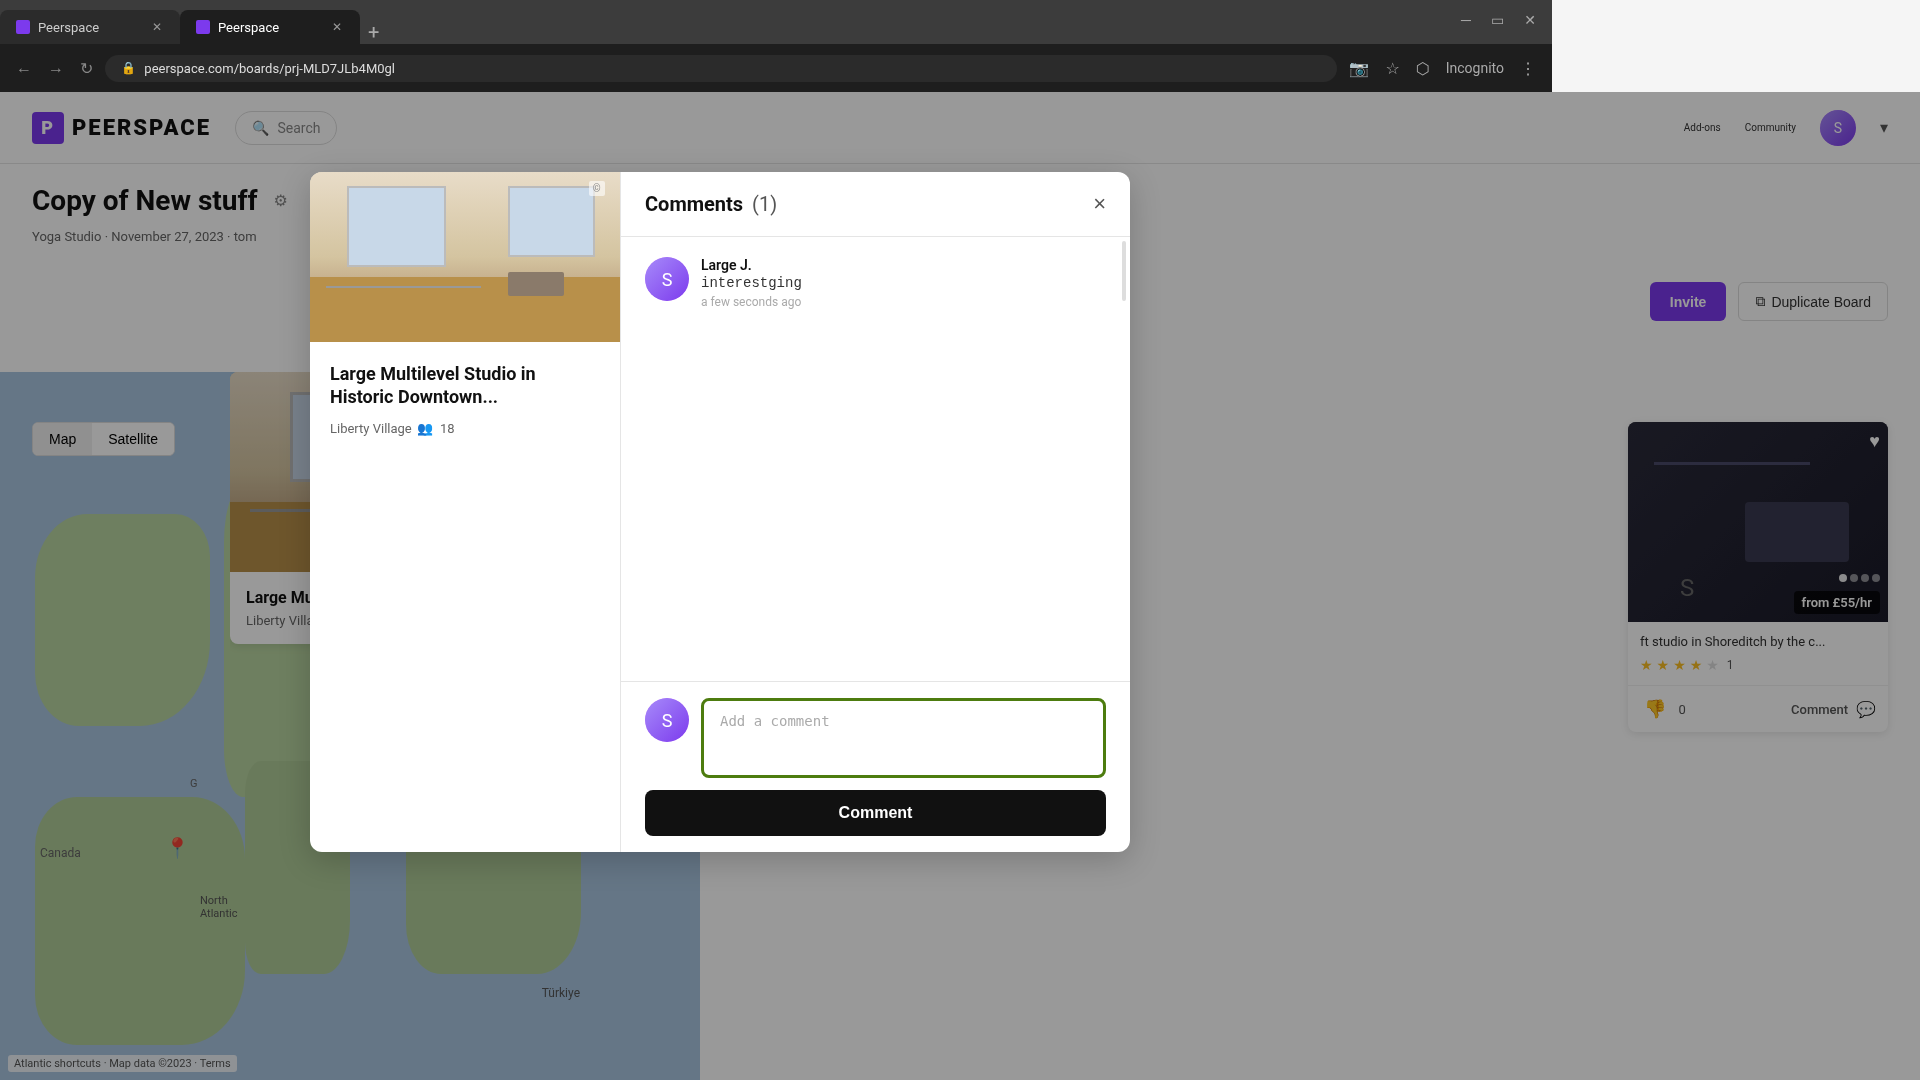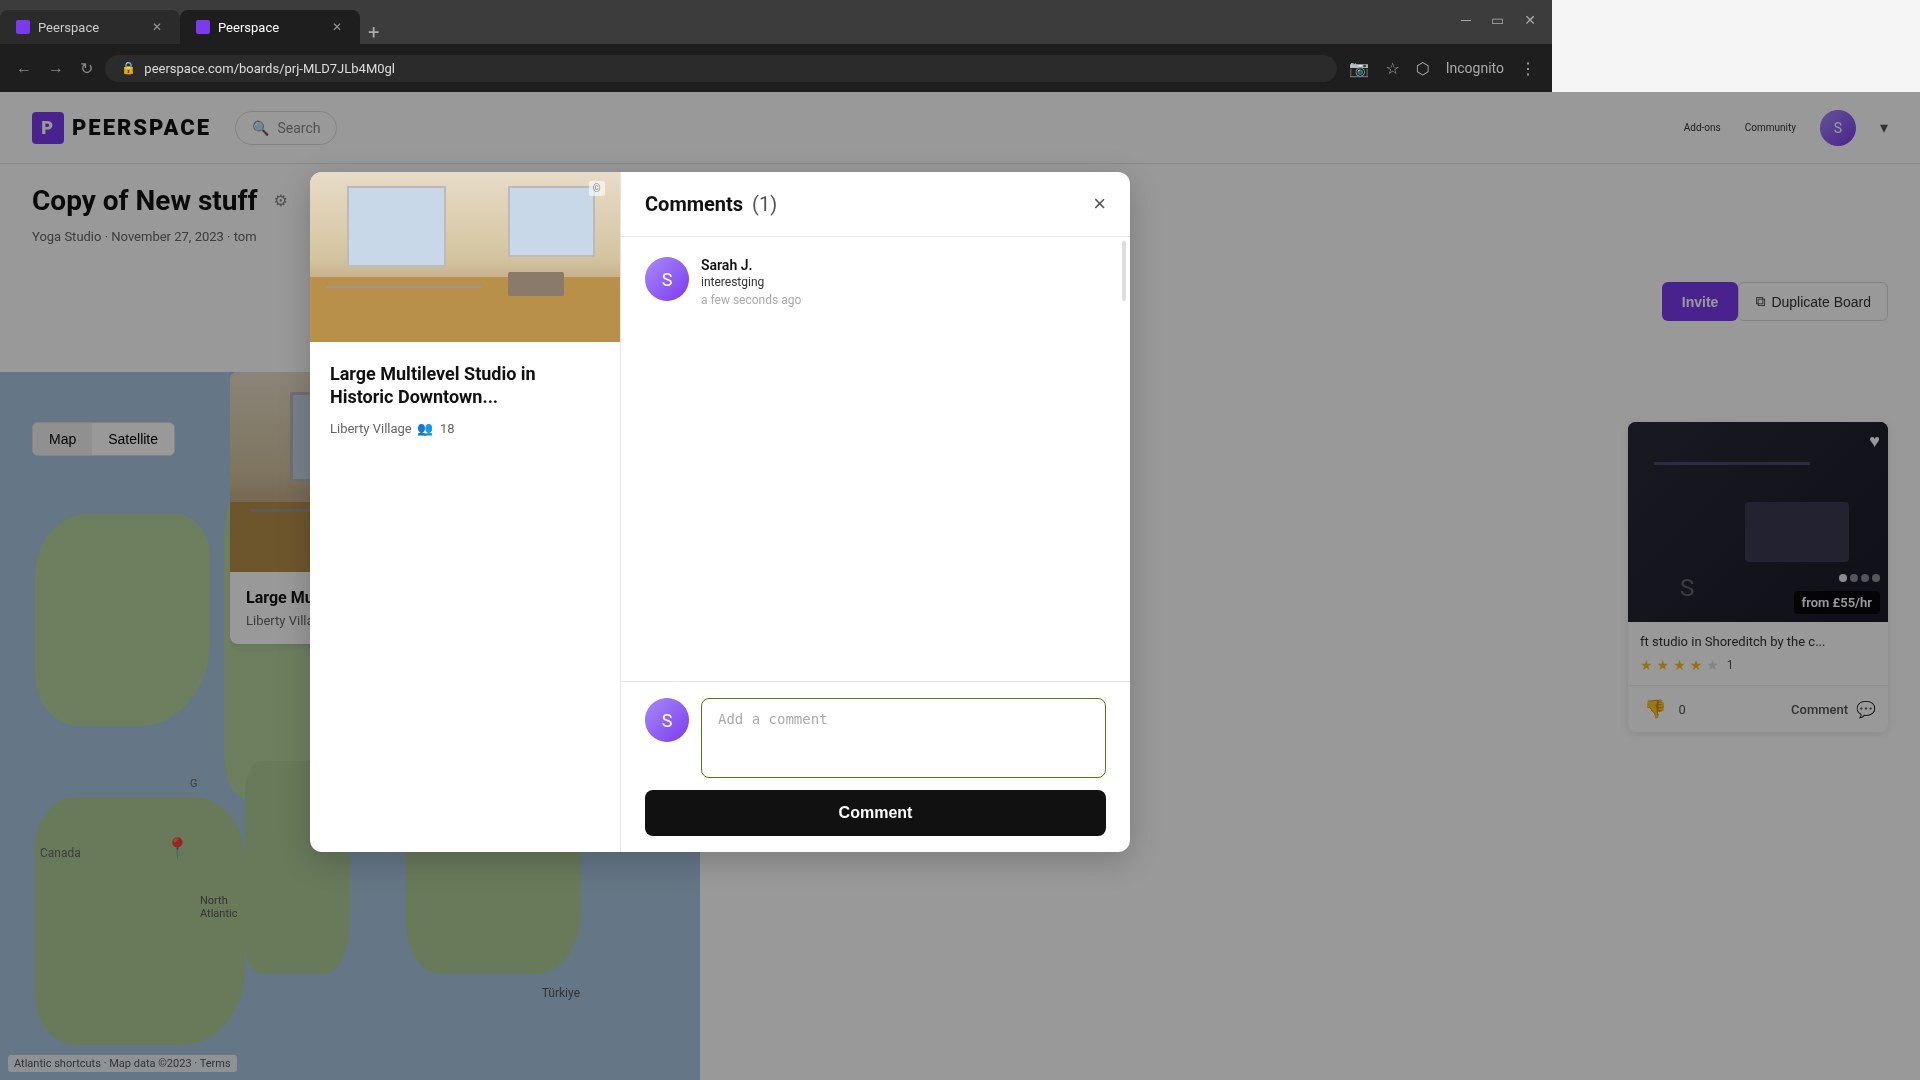--- a/index.html
+++ b/index.html
@@ -201,20 +201,21 @@
       padding: 0 32px 12px;
       background: #fff;
       position: relative;
       z-index: 1;
     }
     .board-actions {
       position: absolute;
       right: 32px;
       top: 190px;
       display: flex;
+      gap: 12px;
       z-index: 2;
     }
     .btn-invite {
       background: #7c3aed;
       color: #fff;
       border: none;
       border-radius: 6px;
       padding: 10px 20px;
       font-size: 14px;
       font-weight: 600;
@@ -468,39 +469,39 @@
       background: linear-gradient(135deg, #a78bfa, #7c3aed);
       border-radius: 50%;
       display: flex;
       align-items: center;
       justify-content: center;
       font-size: 18px;
       color: #fff;
     }
     .comment-body { flex: 1; }
     .comment-author { font-size: 14px; font-weight: 600; color: #111; margin-bottom: 2px; }
-    .comment-text { font-size: 12px; color: #333; margin-bottom: 4px; }
+    .comment-text { font-size: 14px; color: #333; margin-bottom: 4px; font-family: Liberation Mono, monospace; }
     .comment-time { font-size: 12px; color: #aaa; }
 
     
     .comments-input-area {
       border-top: 1px solid #e5e5e5;
       padding: 16px 24px;
       display: flex;
       flex-direction: column;
       gap: 12px;
     }
     .comment-input-row {
       display: flex;
       gap: 12px;
       align-items: flex-start;
     }
     .comment-input {
       flex: 1;
-      border: 1px solid #4d7c0f;
+      border: 3px solid #4d7c0f;
       border-radius: 8px;
       padding: 12px 16px;
       font-size: 14px;
       color: #333;
       min-height: 80px;
       resize: none;
       outline: none;
     }
     .comment-input::placeholder { color: #aaa; }
     .comment-submit-btn {
@@ -722,21 +723,21 @@
             <button class="close-btn">×</button>
           </div>
 
           <div class="comments-list">
             <div class="scroll-indicator"></div>
             <div class="comment-item">
               <div class="comment-avatar">
                 <div class="comment-avatar-img">S</div>
               </div>
               <div class="comment-body">
-                <div class="comment-author">Sarah J.</div>
+                <div class="comment-author">Large J.</div>
                 <div class="comment-text">interestging</div>
                 <div class="comment-time">a few seconds ago</div>
               </div>
             </div>
           </div>
 
           <div class="comments-input-area">
             <div class="comment-input-row">
               <div class="comment-avatar">
                 <div class="comment-avatar-img">S</div>

